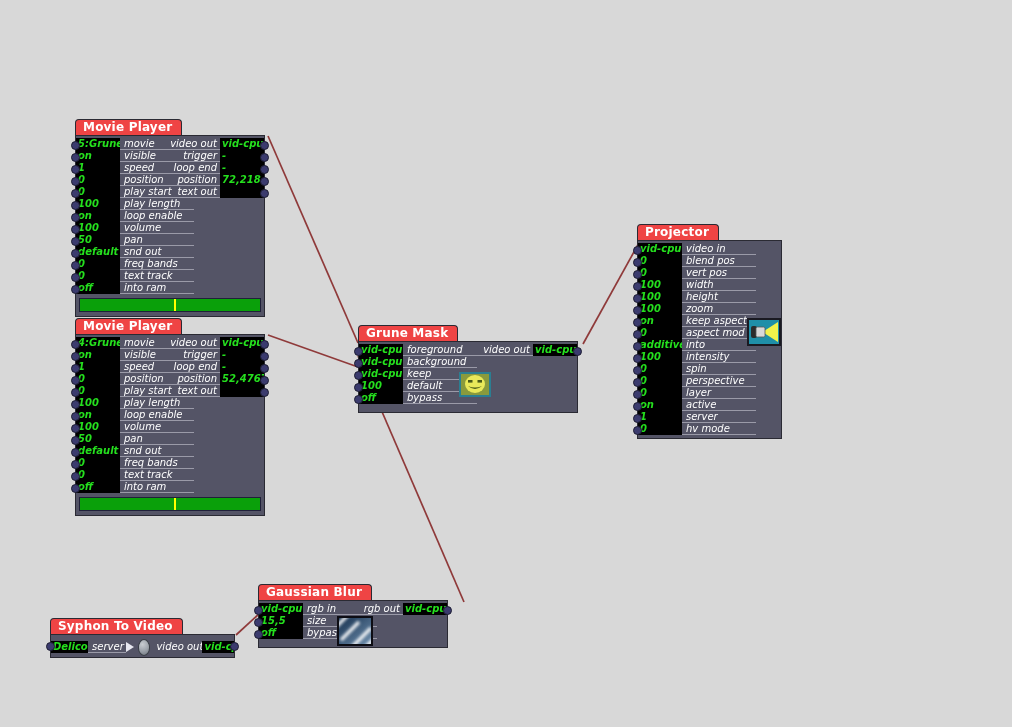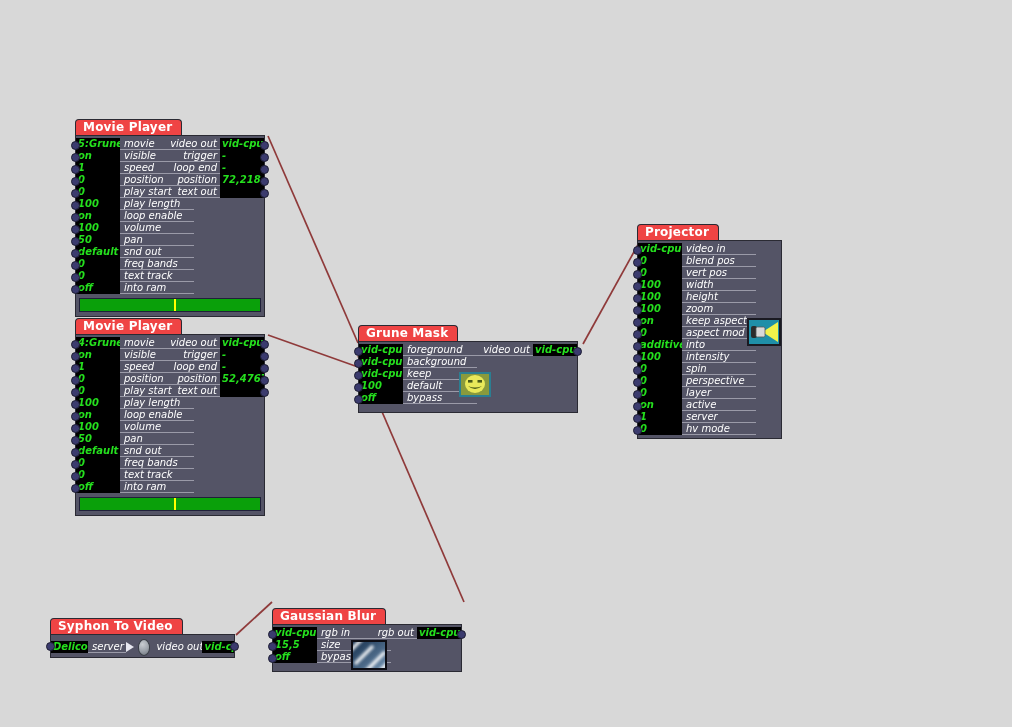--- a/index.html
+++ b/index.html
@@ -489,21 +489,21 @@
     <div class="thumb thumb-proj" style="position:absolute; left:110px; top:97px;">
       <svg width="30" height="24" viewBox="0 0 30 24">
         <rect x="0" y="0" width="30" height="24" fill="#1f8fa8"></rect>
         <path d="M15 11 L29 2 L29 22 L15 13 Z" fill="#f2f24a"></path>
         <rect x="2" y="6" width="6" height="12" rx="2" fill="#2b2b2b"></rect>
         <rect x="7" y="7" width="9" height="10" rx="1.5" fill="#d8d8d8" stroke="#555" stroke-width="0.8"></rect>
       </svg>
     </div>
   </div>
 
-  <div class="node" style="left:272px; top:581px;margin-top:24px;">
+  <div class="node" style="left:258px; top:581px;">
     <div class="node-title">Gaussian Blur</div>
     <div class="node-body" style="width:190px; height:48px;">
       <div class="node-inner">
         <div class="rows">
           <div class="row in-row">
               <span class="val">vid-cpu</span>
               <span class="lbl">rgb in</span>
             </div>
           <div class="row in-row">
               <span class="val">15,5</span>

